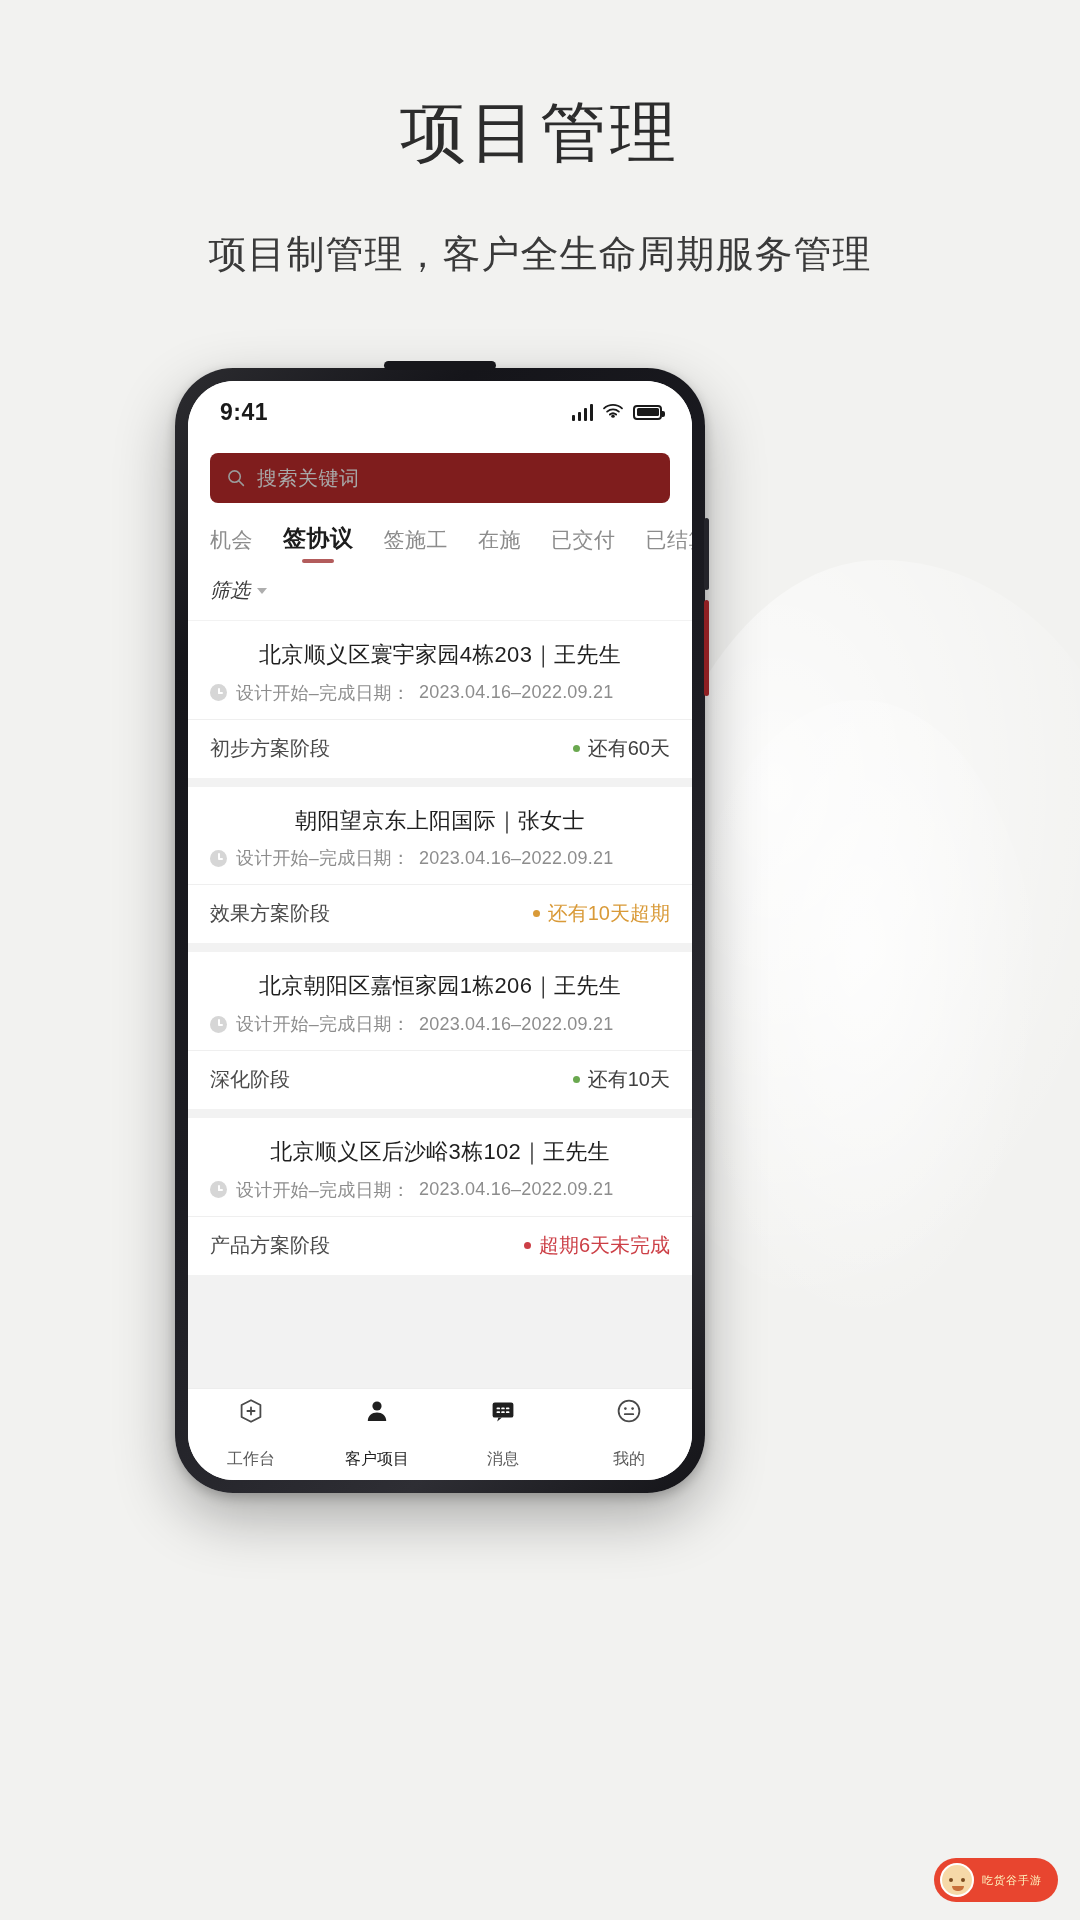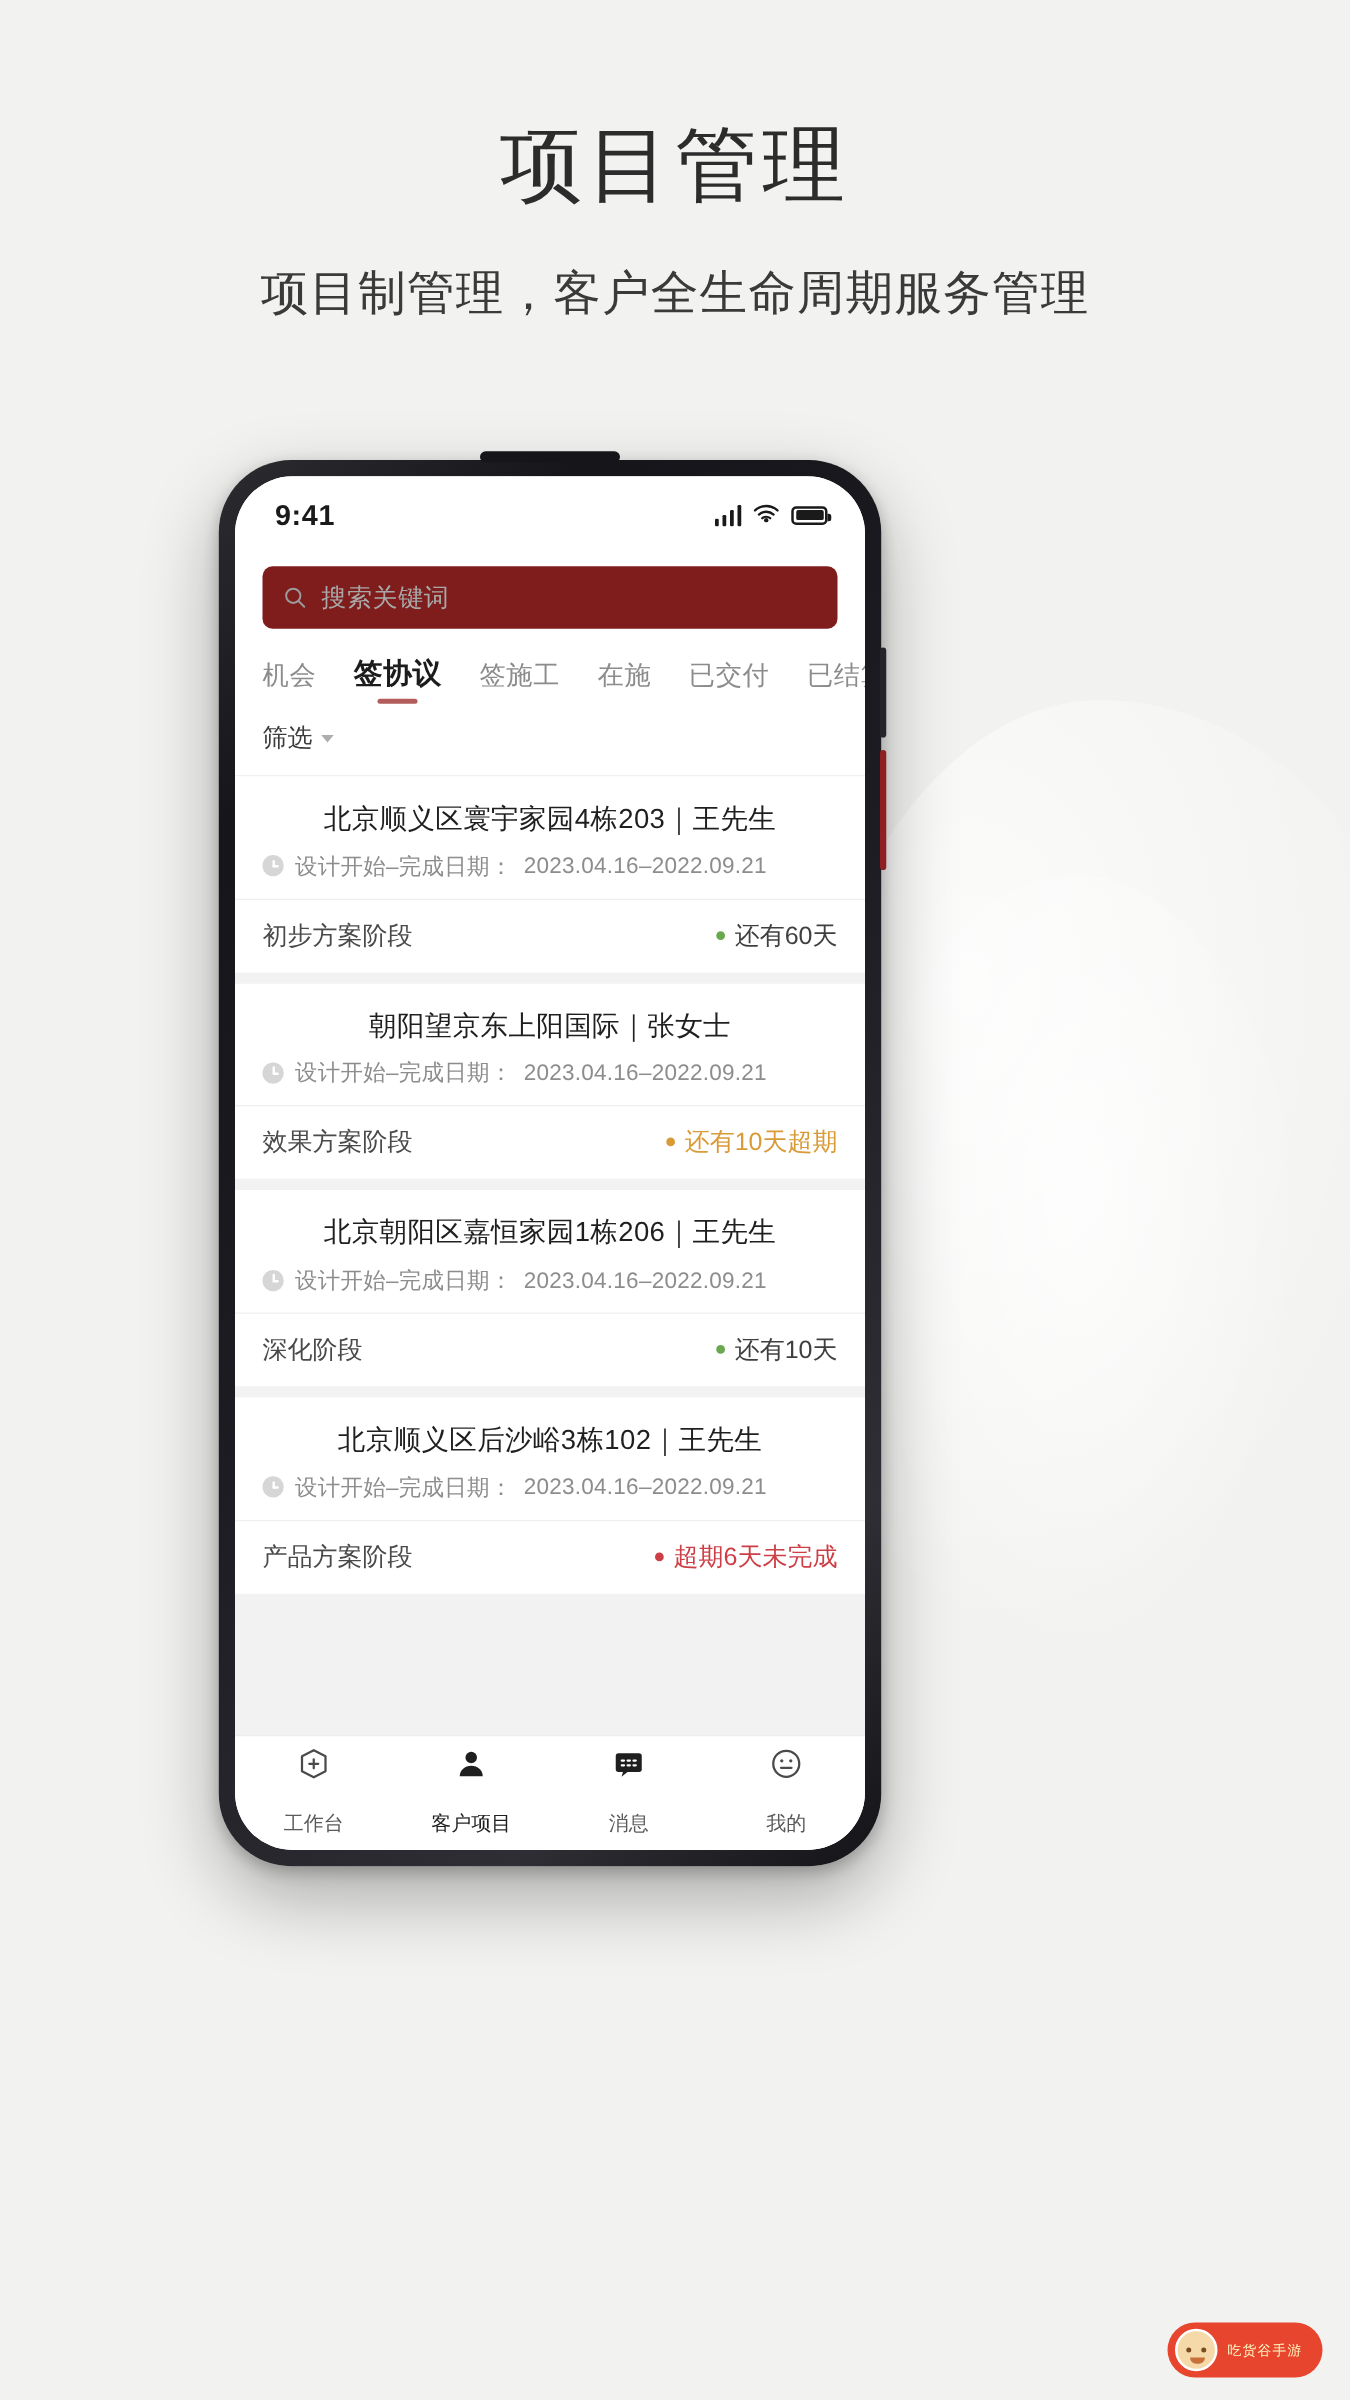--- a/index.html
+++ b/index.html
@@ -45,21 +45,21 @@
   }
   .page-title {
     font-family: "Liberation Serif", "DejaVu Serif", serif;
     font-size: 66px;
     line-height: 1.25;
     color: #2c2c2c;
     letter-spacing: 4px;
     font-weight: 400;
   }
   .page-subtitle {
-    margin-top: 34px;
+    margin-top: 54px;
     font-family: "Liberation Serif", "DejaVu Serif", serif;
     font-size: 38px;
     color: #3a3a3a;
     letter-spacing: 1px;
     font-weight: 400;
   }
 
   
   .phone {
     position: absolute;
@@ -183,20 +183,21 @@
     border-radius: 2px;
     background: #b35c5c;
   }
 
   
   .filter-row {
     background: #fff;
     padding: 10px 22px 16px;
     display: flex;
     align-items: flex-end;
+    font-style: italic;
   }
   .filter-btn { display: flex; align-items: center; gap: 7px; }
   .filter-label { font-size: 20px; color: #3b3b3b; }
   .caret {
     width: 0; height: 0;
     border-left: 5px solid transparent;
     border-right: 5px solid transparent;
     border-top: 6px solid #aeaeae;
   }
 

